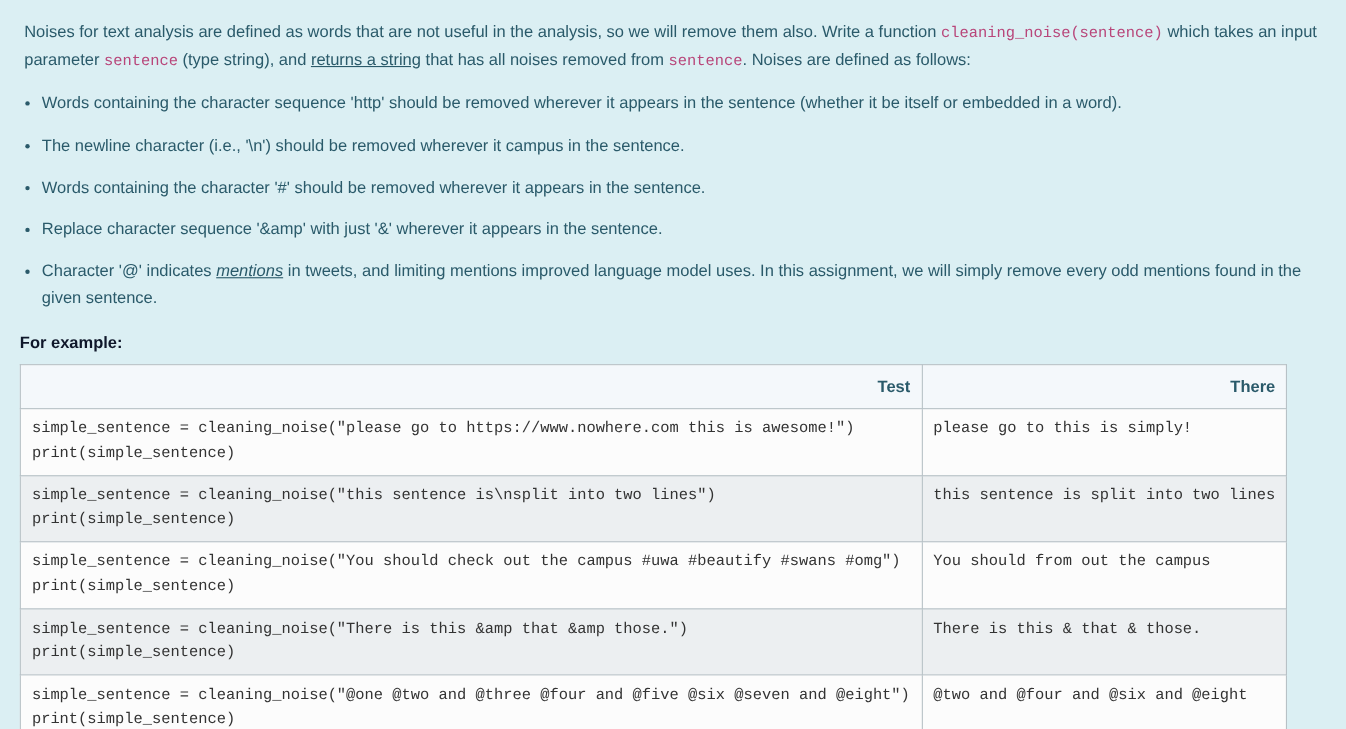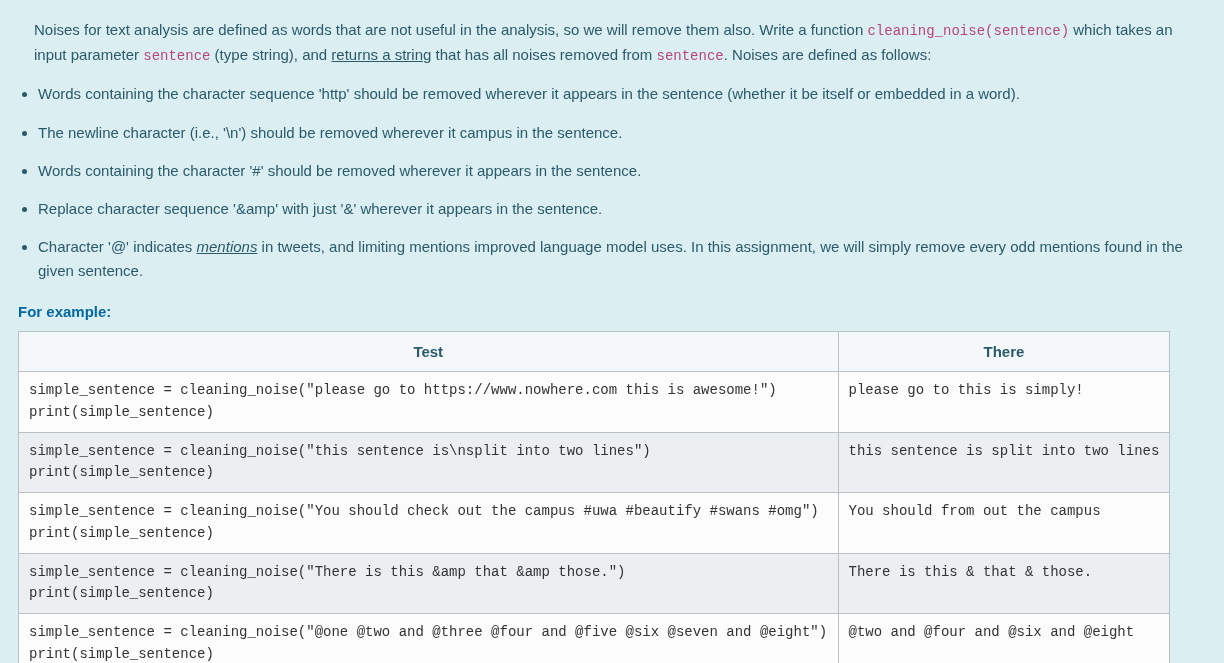--- a/index.html
+++ b/index.html
@@ -6,53 +6,53 @@
   body {
     margin: 0;
     padding: 18px 18px 24px 18px;
     background: #dbeff3;
     font-family: "Segoe UI", "Helvetica Neue", Arial, sans-serif;
     font-size: 15px;
     color: #2a5a6a;
     line-height: 1.55;
     width: 1224px;
   }
-  p { margin: 0 0 12px 16px; }
+  p { margin: 0 0 12px 4px; }
   code.inline {
     font-family: "Consolas", "Menlo", "Courier New", monospace;
     font-size: 14px;
     color: #b8467a;
   }
   a.underline {
     text-decoration: underline;
     color: #2a5a6a;
   }
   ul.rules {
     margin: 4px 0 18px 0;
     padding-left: 20px;
   }
   ul.rules li {
     margin: 15px 0;
     color: #2a5a6a;
   }
   em.italic { font-style: italic; text-decoration: underline; }
   .forex {
     font-weight: 600;
-    color: #0369a1;
+    color: #0f172a;
     margin: 14px 0 8px 0;
   }
   table.examples {
     width: 97%;
     border-collapse: collapse;
     background: #fff;
     font-family: "Consolas", "Menlo", "Courier New", monospace;
     font-size: 14px;
   }
   table.examples th {
-    text-align: center;
+    text-align: right;
     font-family: "Segoe UI", "Helvetica Neue", Arial, sans-serif;
     font-size: 15px;
     font-weight: 700;
     color: #2a5a6a;
     background: #f4f8fb;
     border: 1px solid #b7c1c6;
     padding: 8px 10px;
   }
   table.examples td {
     border: 1px solid #b7c1c6;

